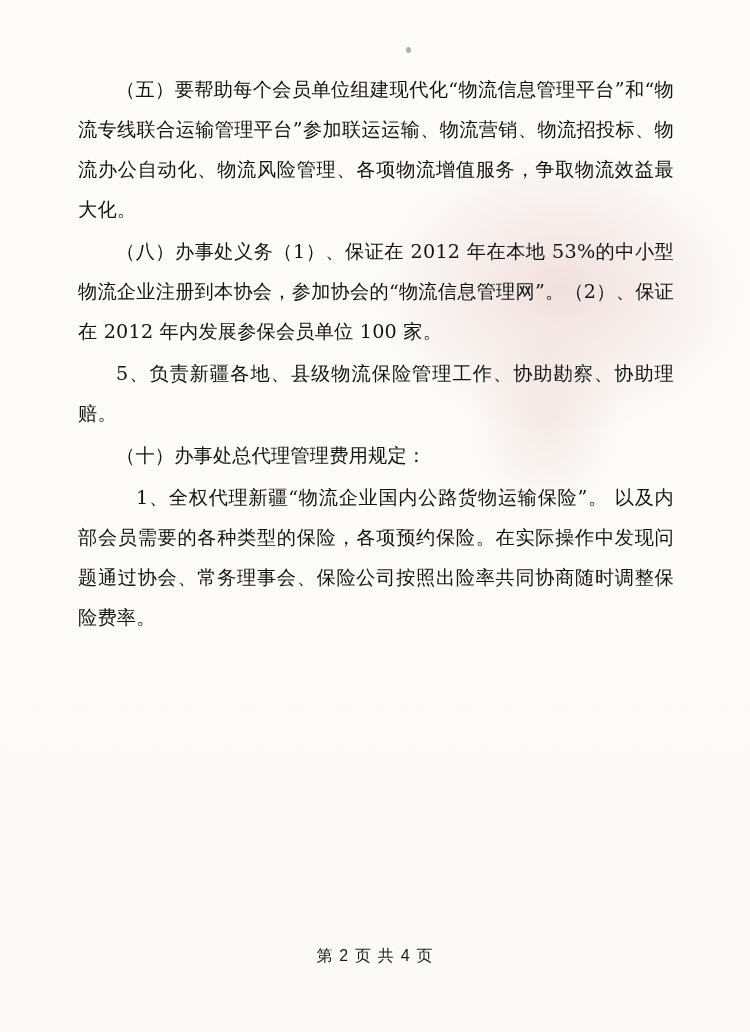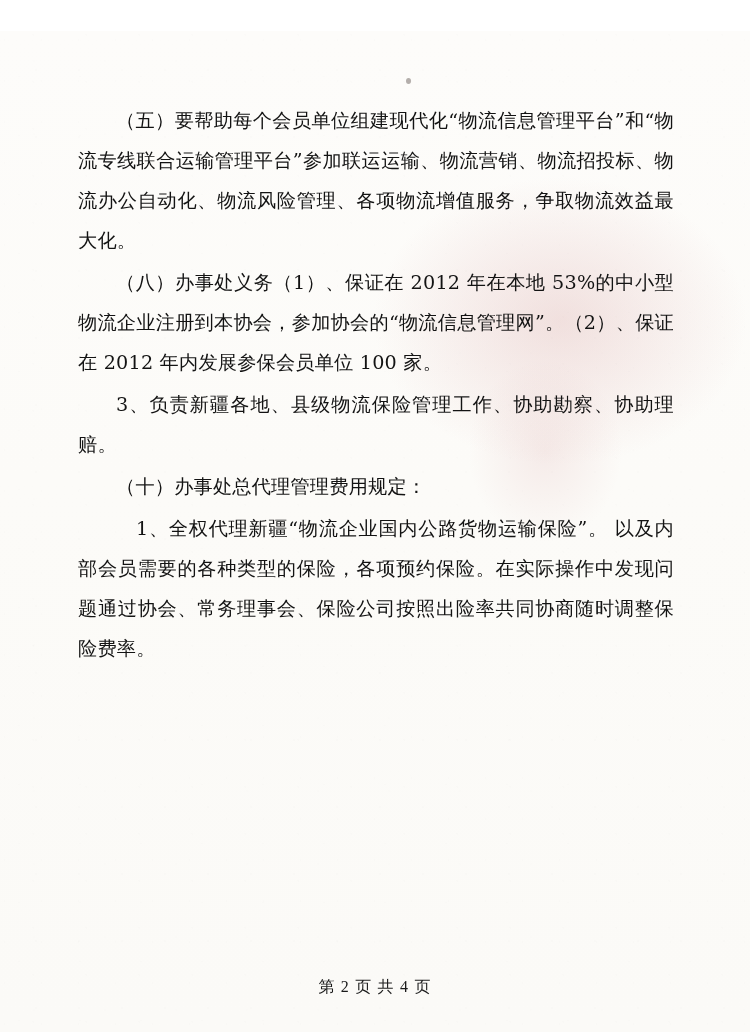--- a/index.html
+++ b/index.html
@@ -16,21 +16,20 @@
   }
 
   
   #page {
     position: absolute;
     inset: 0;
     background:
       radial-gradient(ellipse 260px 200px at 560px 290px, rgba(214,160,160,0.30), rgba(214,160,160,0) 72%),
       radial-gradient(ellipse 110px 130px at 545px 420px, rgba(220,175,175,0.22), rgba(220,175,175,0) 70%),
       linear-gradient(180deg, #fdfcfa 0%, #fcfbf8 45%, #fbfaf7 100%);
-    margin-top: 31px;
   }
 
   
   #grain {
     position: absolute;
     inset: 0;
     pointer-events: none;
     opacity: 0.30;
     background-image:
       radial-gradient(circle at 12% 22%, rgba(0,0,0,0.035) 0 1px, transparent 1px),
@@ -76,32 +75,32 @@
 
   #footer {
     position: absolute;
     left: 0;
     right: 0;
     top: 946px;
     text-align: center;
     font-size: 16px;
     letter-spacing: 1.2px;
     color: #1a1a1a;
-    font-family: Liberation Serif, serif;
+    font-family: Liberation Sans, sans-serif;
   }
 </style>
 </head>
 <body>
 
 <div id="page">
   <div id="grain"></div>
   <div id="scan-mark"></div>
 
   <div id="doc-body">
     <p class="para indent2">（五）要帮助每个会员单位组建现代化“物流信息管理平台”和“物流专线联合运输管理平台”参加联运运输、物流营销、物流招投标、物流办公自动化、物流风险管理、各项物流增值服务，争取物流效益最大化。</p>
     <p class="para indent2">（八）办事处义务（1）、保证在 2012 年在本地 53%的中小型物流企业注册到本协会，参加协会的“物流信息管理网”。（2）、保证在 2012 年内发展参保会员单位 100 家。</p>
-    <p class="para indent2">3、负责新疆各地、县级物流保险管理工作、协助勘察、协助理赔。</p>
+    <p class="para indent2">5、负责新疆各地、县级物流保险管理工作、协助勘察、协助理赔。</p>
     <p class="para indent2">（十）办事处总代理管理费用规定：</p>
     <p class="para indent3">1、全权代理新疆“物流企业国内公路货物运输保险”。 以及内部会员需要的各种类型的保险，各项预约保险。在实际操作中发现问题通过协会、常务理事会、保险公司按照出险率共同协商随时调整保险费率。</p>
   </div>
 
   <div id="footer">第 2 页 共 4 页</div>
 </div>
 
 </body></html>

